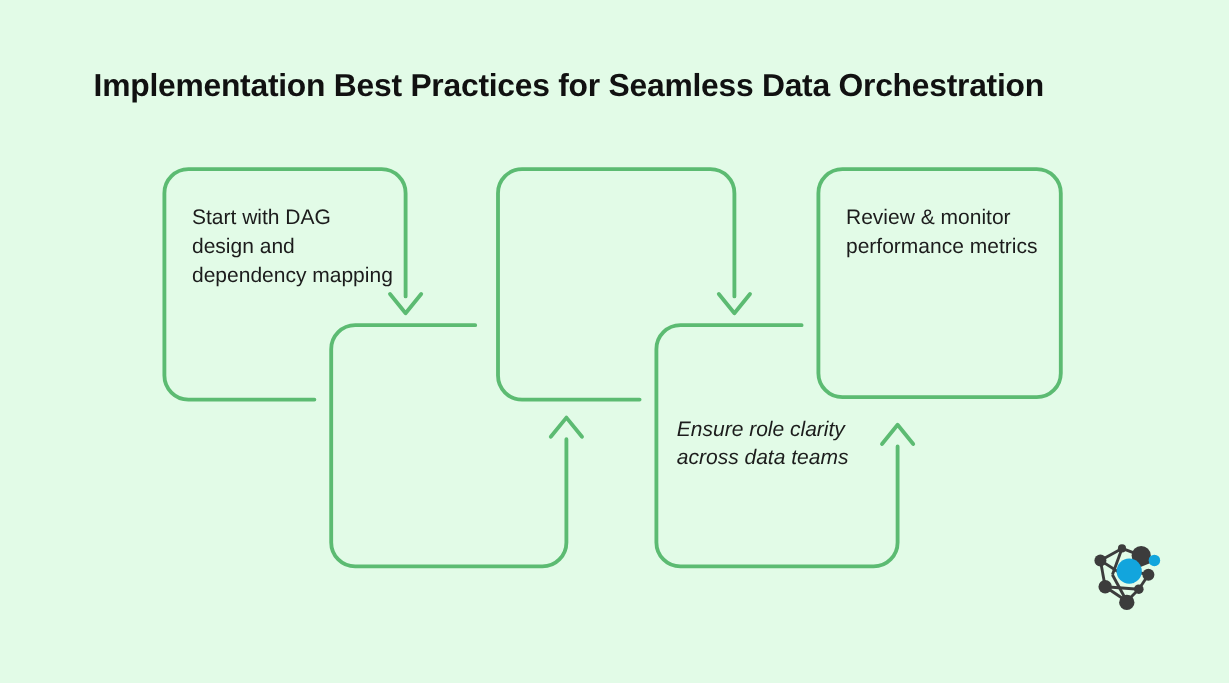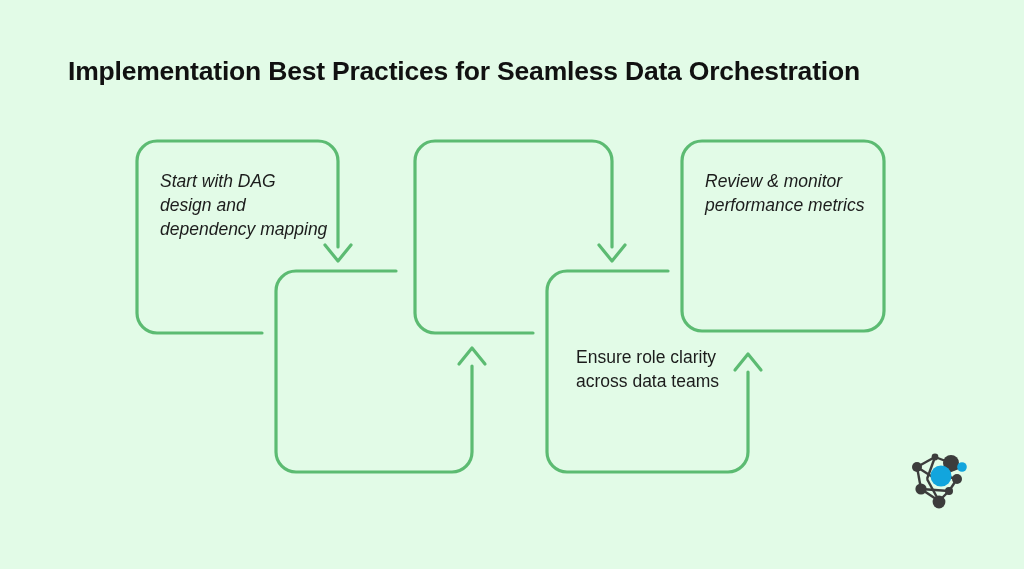--- a/index.html
+++ b/index.html
@@ -20,41 +20,41 @@
   }
   #flow-svg {
     position: absolute;
     left: 0;
     top: 0;
     width: 1024px;
     height: 569px;
   }
   .title {
     position: absolute;
-    left: 68px;
+    left: 78px;
     top: 56px;
     width: 900px;
     font-size: 26.5px;
     font-weight: bold;
     color: #111111;
     letter-spacing: -0.2px;
     white-space: nowrap;
   }
   .step-text {
     position: absolute;
     font-size: 17.5px;
     line-height: 24px;
     color: #1c1c1c;
     white-space: pre-line;
   }
-  #step-text-1 { left: 160px; top: 169px; width: 170px; font-style: italic; }
+  #step-text-1 { left: 160px; top: 169px; width: 170px; }
   #step-text-2 { left: 294px; top: 334px; width: 165px; }
   #step-text-3 { left: 428px; top: 169px; width: 175px; }
-  #step-text-4 { left: 576px; top: 345px; width: 170px; }
-  #step-text-5 { left: 705px; top: 169px; width: 175px; font-style: italic; }
+  #step-text-4 { left: 564px; top: 345px; width: 170px; font-style: italic; }
+  #step-text-5 { left: 705px; top: 169px; width: 175px; }
   #brand-logo {
     position: absolute;
     left: 905px;
     top: 445px;
     width: 72px;
     height: 66px;
   }
 </style>
 </head>
 <body>

